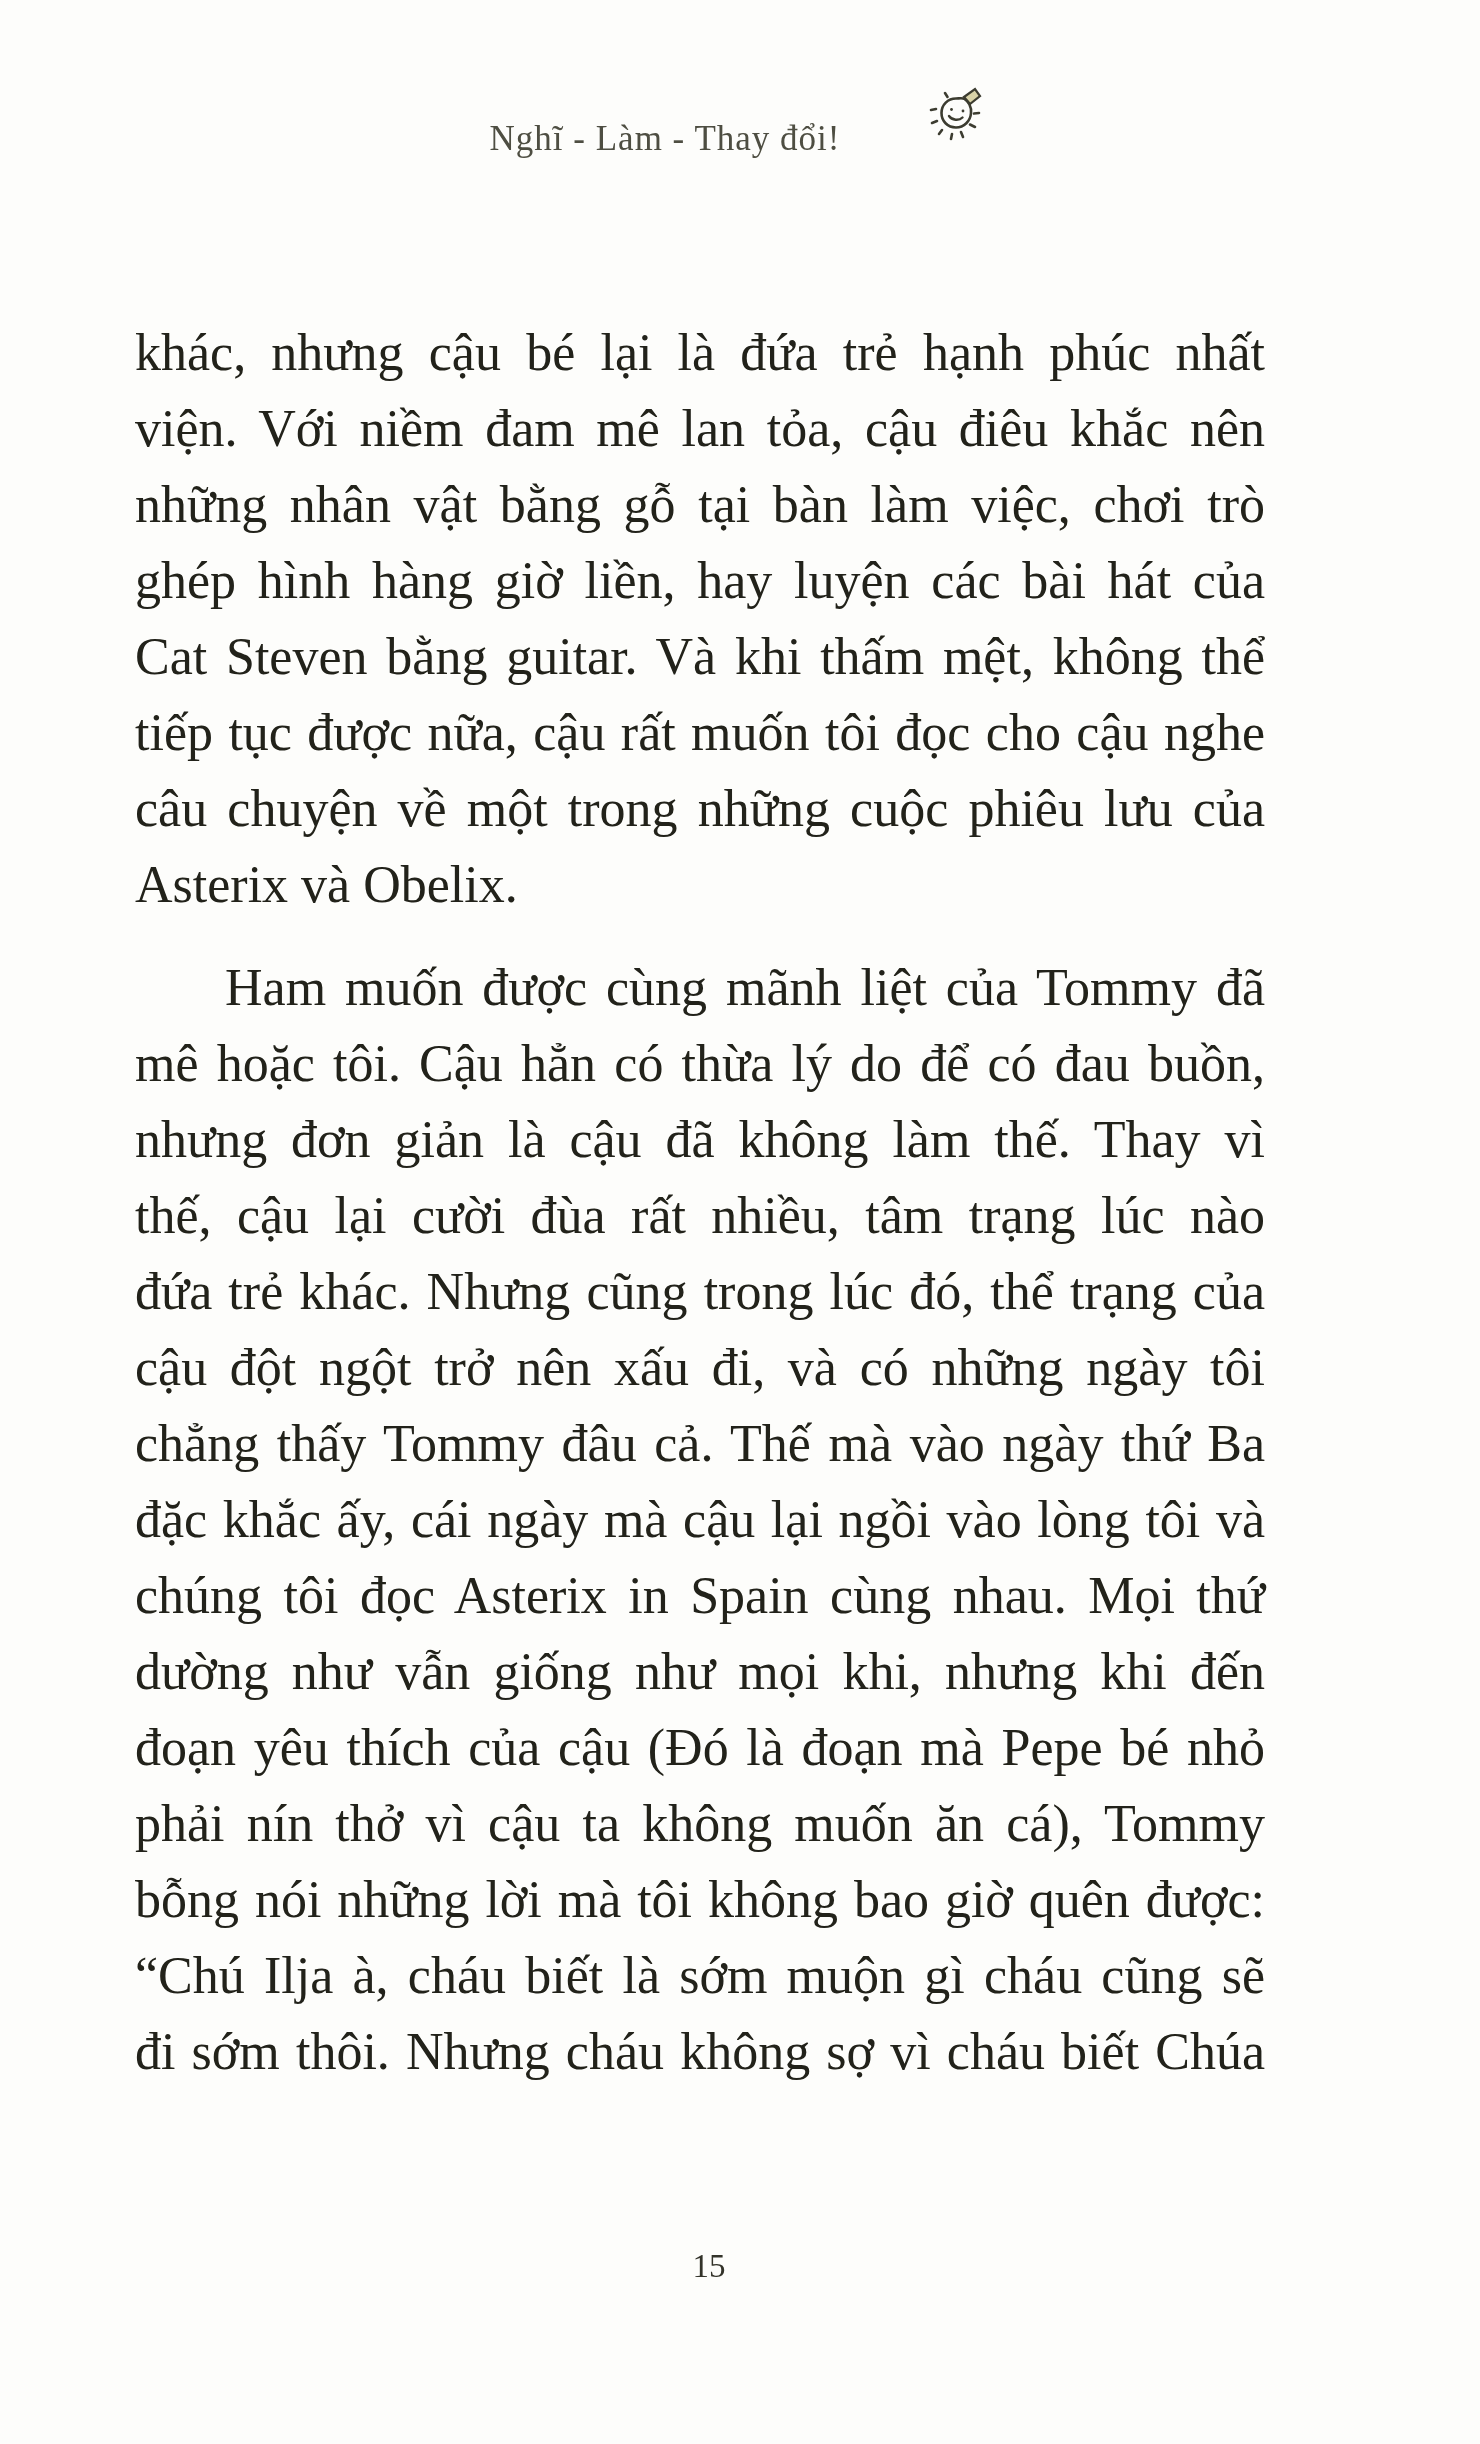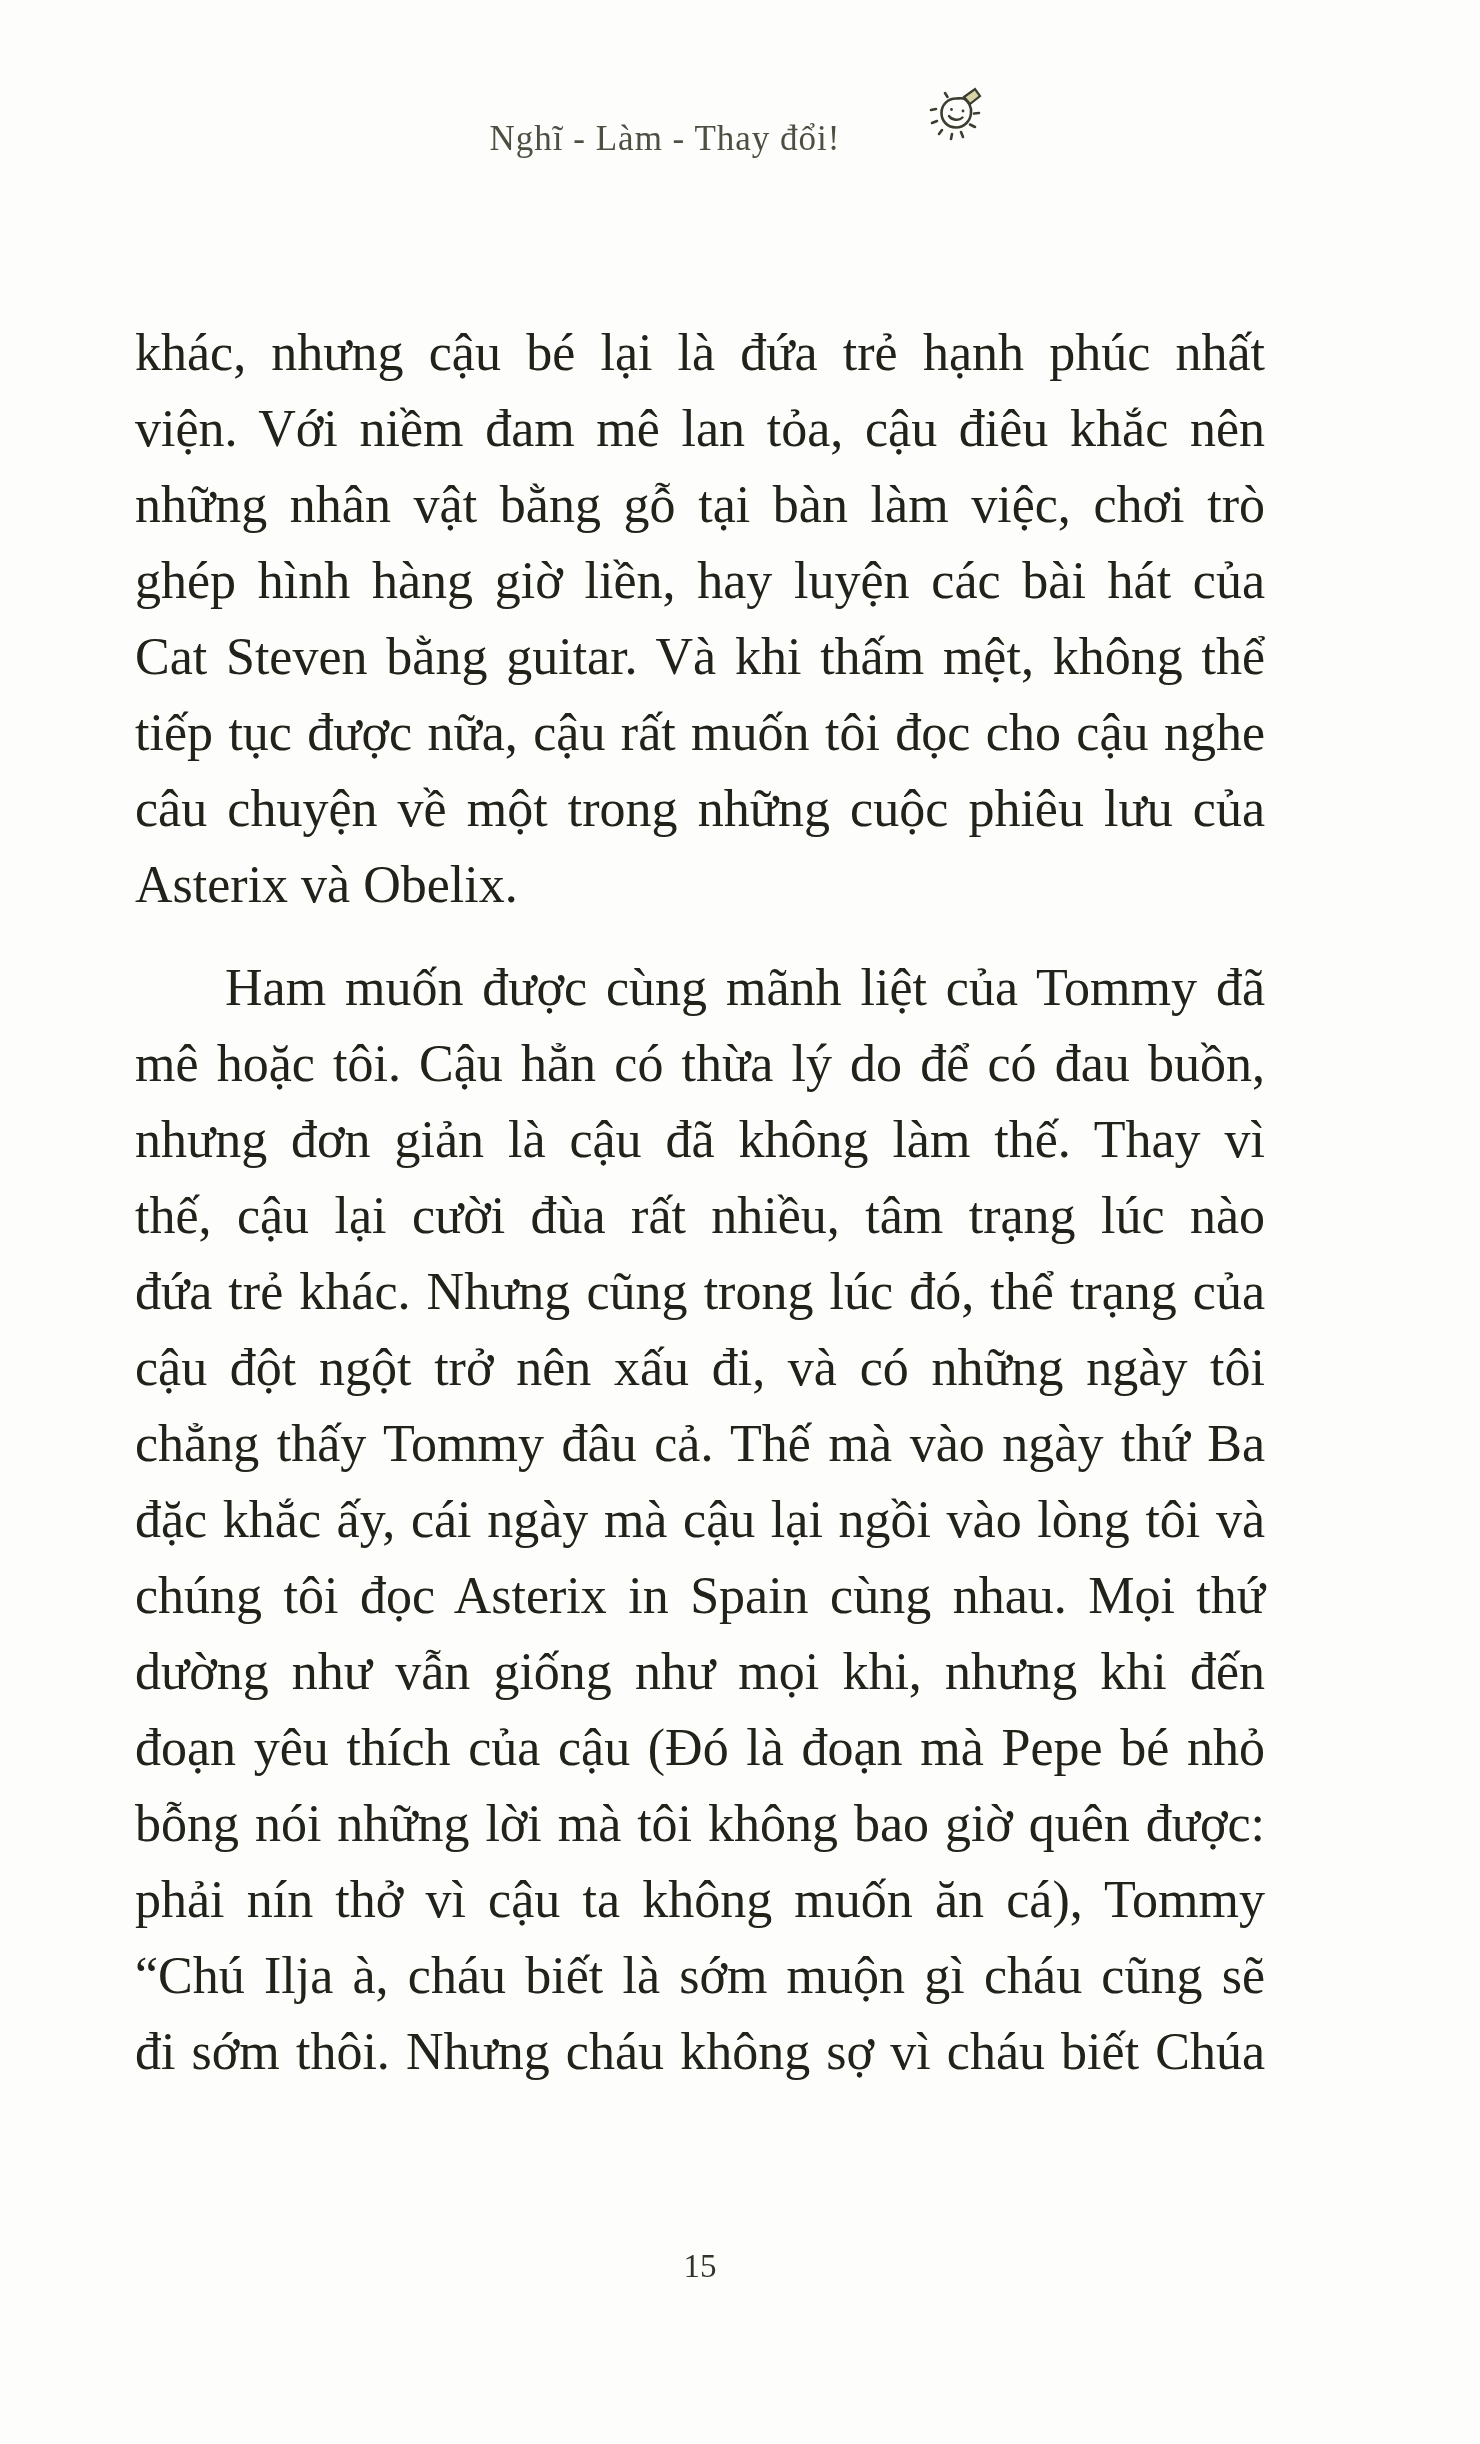--- a/index.html
+++ b/index.html
@@ -65,21 +65,21 @@
   }
   .line.indent {
     padding-left: 90px;
   }
   .para.second {
     margin-top: 27px;
   }
   .page-number {
     position: absolute;
     top: 2248px;
-    left: 135px;
+    left: 144px;
     width: 1130px;
     text-align: center;
     font-size: 33px;
     color: var(--pagenum_ink);
   }
 </style>
 </head>
 <body>
 
 <div class="page">
@@ -124,22 +124,22 @@
       <div class="line">mê hoặc tôi. Cậu hẳn có thừa lý do để có đau buồn,</div>
       <div class="line">nhưng đơn giản là cậu đã không làm thế. Thay vì</div>
       <div class="line">thế, cậu lại cười đùa rất nhiều, tâm trạng lúc nào</div>
       <div class="line">đứa trẻ khác. Nhưng cũng trong lúc đó, thể trạng của</div>
       <div class="line">cậu đột ngột trở nên xấu đi, và có những ngày tôi</div>
       <div class="line">chẳng thấy Tommy đâu cả. Thế mà vào ngày thứ Ba</div>
       <div class="line">đặc khắc ấy, cái ngày mà cậu lại ngồi vào lòng tôi và</div>
       <div class="line">chúng tôi đọc Asterix in Spain cùng nhau. Mọi thứ</div>
       <div class="line">dường như vẫn giống như mọi khi, nhưng khi đến</div>
       <div class="line">đoạn yêu thích của cậu (Đó là đoạn mà Pepe bé nhỏ</div>
+      <div class="line">phải nín thở vì cậu ta không muốn ăn cá), Tommy</div>
       <div class="line">bỗng nói những lời mà tôi không bao giờ quên được:</div>
-      <div class="line">phải nín thở vì cậu ta không muốn ăn cá), Tommy</div>
       <div class="line">“Chú Ilja à, cháu biết là sớm muộn gì cháu cũng sẽ</div>
       <div class="line">đi sớm thôi. Nhưng cháu không sợ vì cháu biết Chúa</div>
     </div>
   </div>
 
   <div class="page-number">15</div>
 
 </div>
 
 </body></html>

